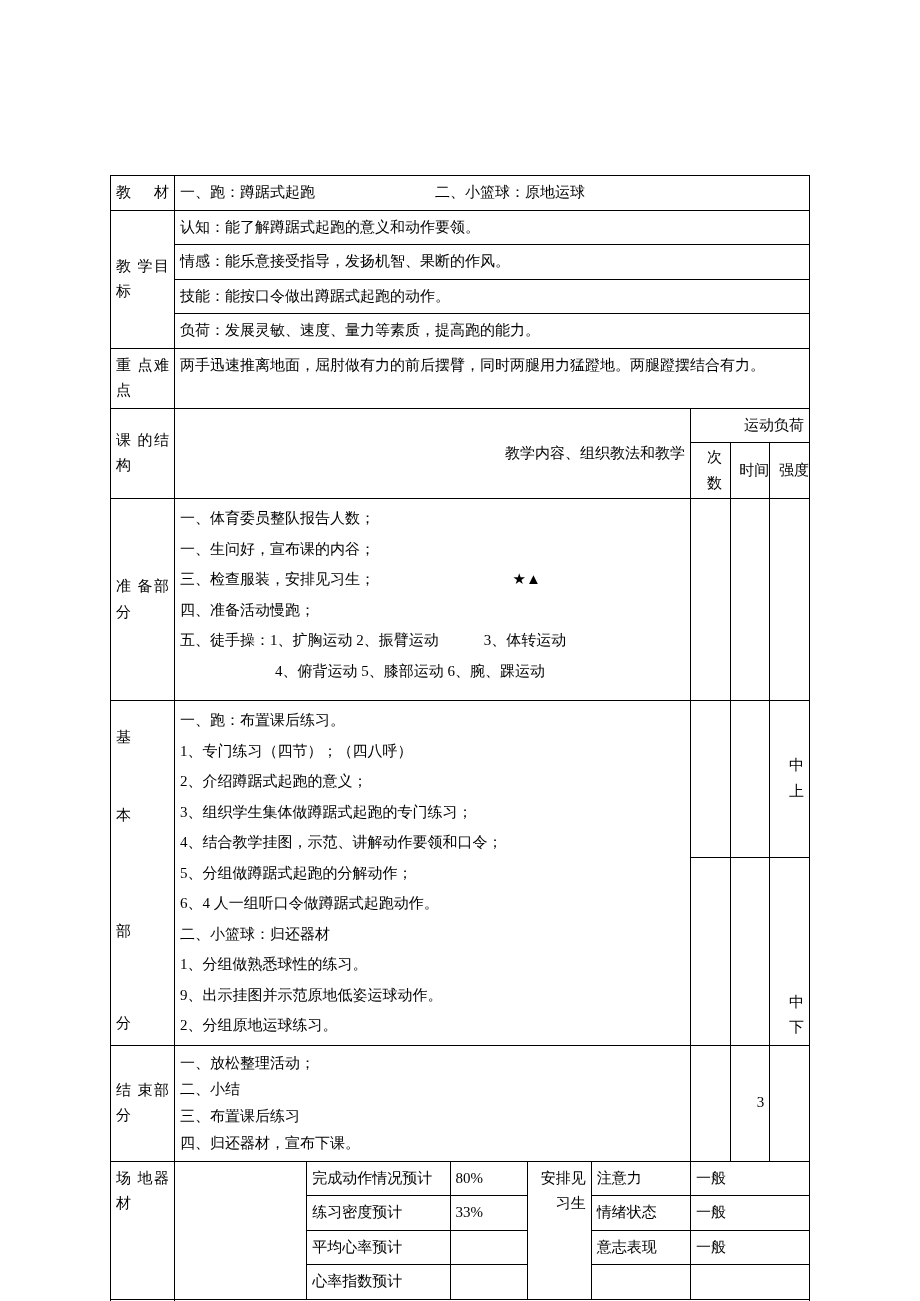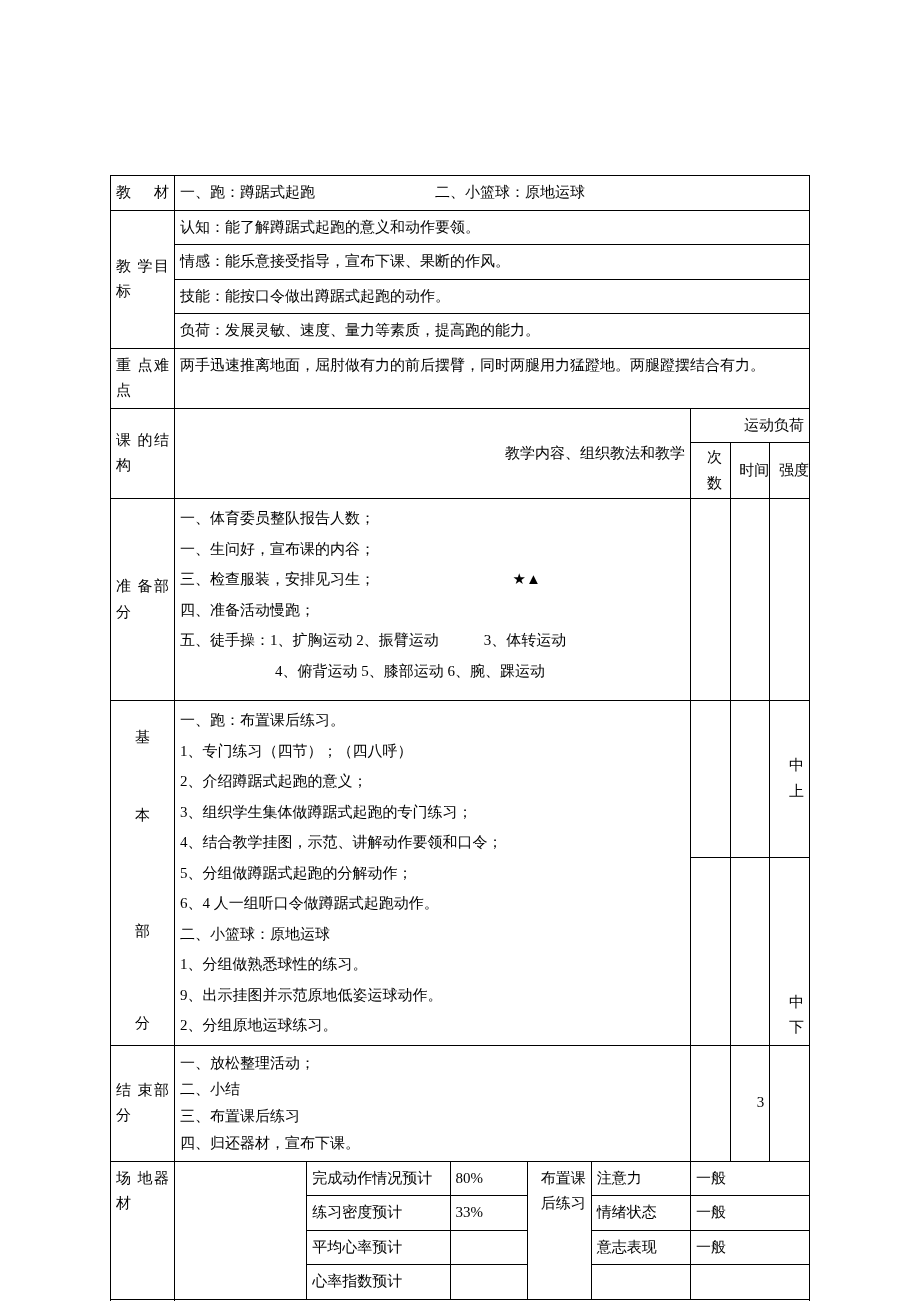--- a/index.html
+++ b/index.html
@@ -30,21 +30,20 @@
     .label-cell {
       text-align: justify;
       text-align-last: justify;
     }
     .center {
       text-align: right;
       vertical-align: middle;
     }
     .rowlabel {
       vertical-align: middle;
-      text-align: center;
     }
     .no-top { border-top: none !important; }
     .no-bottom { border-bottom: none !important; }
     .content-line {
       padding: 1px 0;
     }
     .indent {
       padding-left: 95px;
     }
   </style>
@@ -69,21 +68,21 @@
         <tr>
   <td class="label-cell rowlabel">教材</td>
   <td colspan="8">一、跑：蹲踞式起跑　　　　　　　　二、小篮球：原地运球</td>
 </tr>
 
 <tr>
   <td rowspan="4" class="rowlabel" style="text-align:justify;text-align-last:justify;vertical-align:middle">教 学目标</td>
   <td colspan="8">认知：能了解蹲踞式起跑的意义和动作要领。</td>
 </tr>
 <tr>
-          <td colspan="8">情感：能乐意接受指导，宣布下课、果断的作风。</td>
+          <td colspan="8">情感：能乐意接受指导，发扬机智、果断的作风。</td>
         </tr>
 <tr>
           <td colspan="8">技能：能按口令做出蹲踞式起跑的动作。</td>
         </tr>
 <tr>
           <td colspan="8">负荷：发展灵敏、速度、量力等素质，提高跑的能力。</td>
         </tr>
 
 <tr>
   <td class="rowlabel" style="text-align:justify;text-align-last:justify">重 点难点</td>
@@ -124,21 +123,21 @@
 <tr>
   <td class="rowlabel no-bottom" style="height:65px">基</td>
   <td rowspan="4" colspan="5" style="line-height:1.9">
     <div class="content-line">一、跑：布置课后练习。</div>
     <div class="content-line">1、专门练习（四节）；（四八呼）</div>
     <div class="content-line">2、介绍蹲踞式起跑的意义；</div>
     <div class="content-line">3、组织学生集体做蹲踞式起跑的专门练习；</div>
     <div class="content-line">4、结合教学挂图，示范、讲解动作要领和口令；</div>
     <div class="content-line">5、分组做蹲踞式起跑的分解动作；</div>
     <div class="content-line">6、4 人一组听口令做蹲踞式起跑动作。</div>
-    <div class="content-line">二、小篮球：原地运球</div>
+    <div class="content-line">二、小篮球：归还器材</div>
     <div class="content-line">1、分组做熟悉球性的练习。</div>
     <div class="content-line">9、出示挂图并示范原地低姿运球动作。</div>
     <div class="content-line">2、分组原地运球练习。</div>
   </td>
   <td rowspan="2"></td>
   <td rowspan="2"></td>
   <td rowspan="2" class="center">中上</td>
 </tr>
 <tr>
   <td class="rowlabel no-top no-bottom" style="height:75px">本</td>
@@ -164,21 +163,21 @@
   <td></td>
   <td class="center">3</td>
   <td></td>
 </tr>
 
 <tr>
   <td rowspan="4" class="rowlabel" style="text-align:justify;text-align-last:justify;vertical-align:top">场 地器材</td>
   <td rowspan="4"></td>
   <td>完成动作情况预计</td>
   <td>80%</td>
-  <td rowspan="4" class="center" style="vertical-align:top">布置课后练习</td>
+  <td rowspan="4" class="center" style="vertical-align:top">安排见习生</td>
   <td>注意力</td>
   <td colspan="3">一般</td>
 </tr>
 <tr>
   <td>练习密度预计</td>
   <td>33%</td>
   <td>情绪状态</td>
   <td colspan="3">一般</td>
 </tr>
 <tr>

